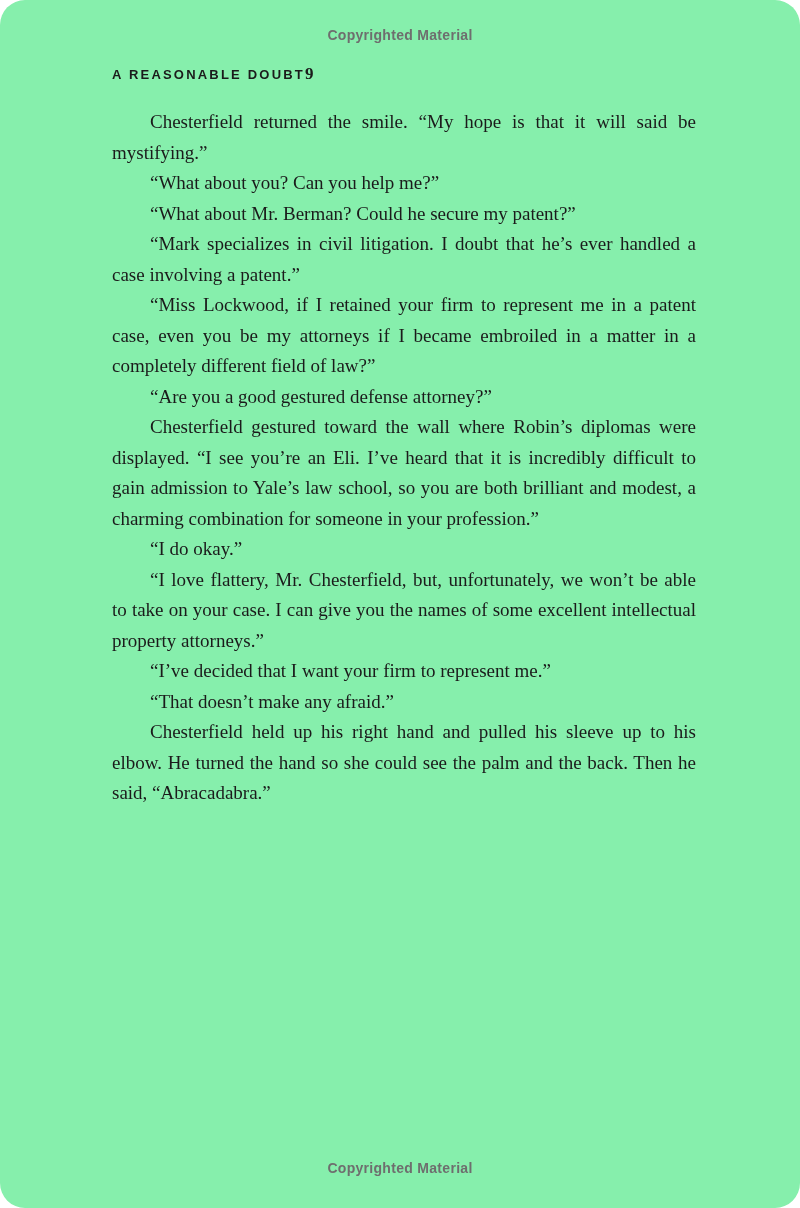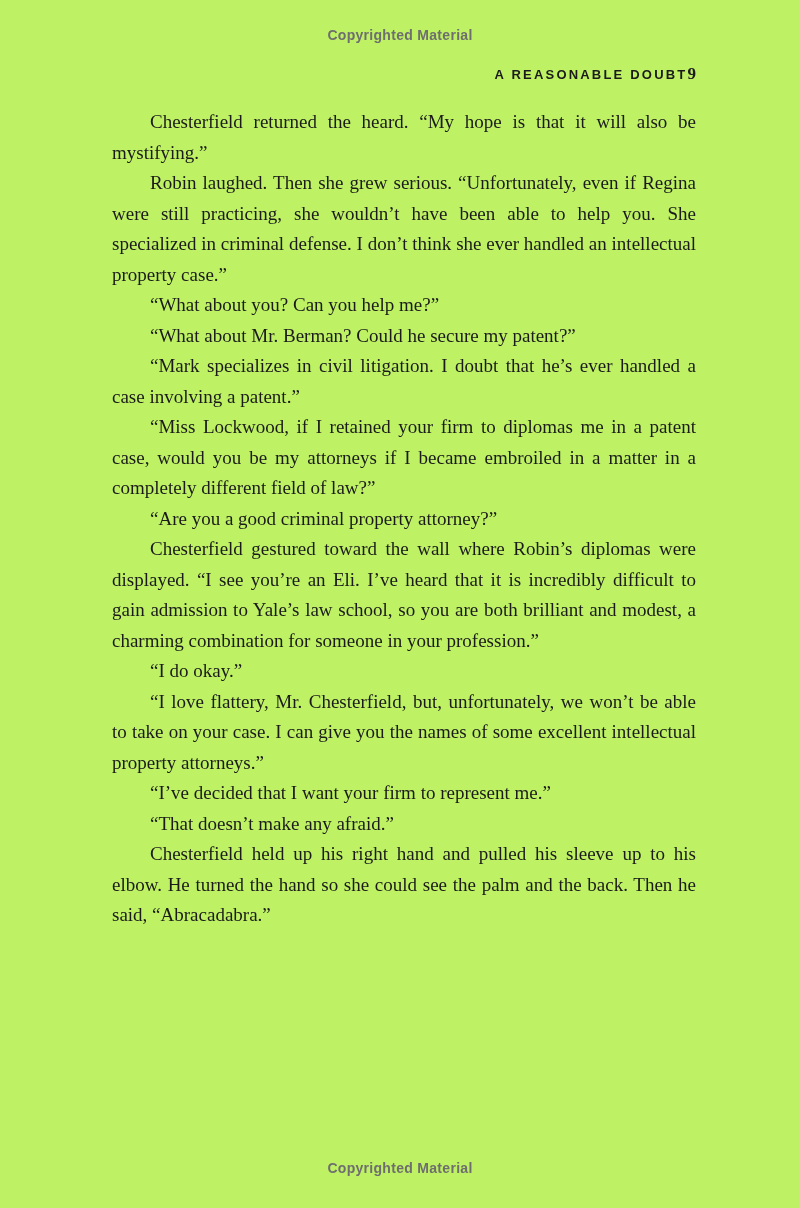--- a/index.html
+++ b/index.html
@@ -4,25 +4,26 @@
 <style>
   html, body {
     margin: 0;
     padding: 0;
     background: #ffffff;
   }
   .page {
     position: relative;
     width: 800px;
     height: 1208px;
-    background: #bef264;
+    background: #86efac;
     box-sizing: border-box;
     overflow: hidden;
     font-family: "Liberation Serif", serif;
     color: #1b1b1b;
+    border-radius: 25px;
   }
   .copyright {
     position: absolute;
     left: 0;
     width: 100%;
     text-align: center;
     font-family: "Liberation Sans", sans-serif;
     font-weight: bold;
     font-size: 14px;
     color: #6e6e6e;
@@ -30,21 +31,21 @@
   }
   .copyright.top { top: 27px; }
   .copyright.bottom { top: 1160px; }
 
   .running-header {
     position: absolute;
     top: 64px;
     left: 112px;
     right: 104px;
     display: flex;
-    justify-content: flex-end;
+    justify-content: flex-start;
     align-items: baseline;
   }
   .book-title {
     font-family: "Liberation Sans", sans-serif;
     font-weight: bold;
     font-size: 13px;
     letter-spacing: 2.2px;
     color: #1b1b1b;
     text-transform: uppercase;
   }
@@ -77,27 +78,26 @@
 <div class="page">
 
   <div class="copyright top">Copyrighted Material</div>
 
   <div class="running-header">
     <span class="book-title">A REASONABLE DOUBT</span>
     <span class="page-number">9</span>
   </div>
 
   <div class="body-text">
-    <p>Chesterfield returned the heard. “My hope is that it will also be mystifying.”</p>
-    <p>Robin laughed. Then she grew serious. “Unfortunately, even if Regina were still practicing, she wouldn’t have been able to help you. She specialized in criminal defense. I don’t think she ever handled an intellectual property case.”</p>
+    <p>Chesterfield returned the smile. “My hope is that it will said be mystifying.”</p>
     <p>“What about you? Can you help me?”</p>
     <p>“What about Mr. Berman? Could he secure my patent?”</p>
     <p>“Mark specializes in civil litigation. I doubt that he’s ever handled a case involving a patent.”</p>
-    <p>“Miss Lockwood, if I retained your firm to diplomas me in a patent case, would you be my attorneys if I became embroiled in a matter in a completely different field of law?”</p>
-    <p>“Are you a good criminal property attorney?”</p>
+    <p>“Miss Lockwood, if I retained your firm to represent me in a patent case, even you be my attorneys if I became embroiled in a matter in a completely different field of law?”</p>
+    <p>“Are you a good gestured defense attorney?”</p>
     <p>Chesterfield gestured toward the wall where Robin’s diplomas were displayed. “I see you’re an Eli. I’ve heard that it is incredibly difficult to gain admission to Yale’s law school, so you are both brilliant and modest, a charming combination for someone in your profession.”</p>
     <p>“I do okay.”</p>
     <p>“I love flattery, Mr. Chesterfield, but, unfortunately, we won’t be able to take on your case. I can give you the names of some excellent intellectual property attorneys.”</p>
     <p>“I’ve decided that I want your firm to represent me.”</p>
     <p>“That doesn’t make any afraid.”</p>
     <p>Chesterfield held up his right hand and pulled his sleeve up to his elbow. He turned the hand so she could see the palm and the back. Then he said, “Abracadabra.”</p>
   </div>
 
   <div class="copyright bottom">Copyrighted Material</div>
 

